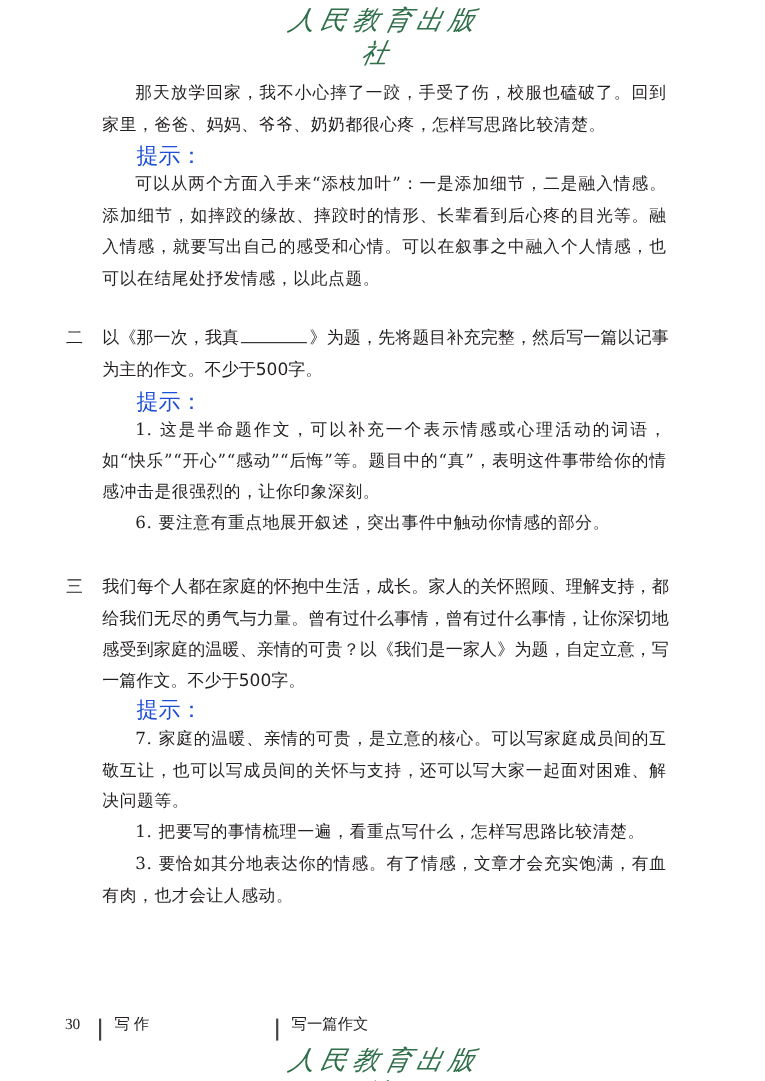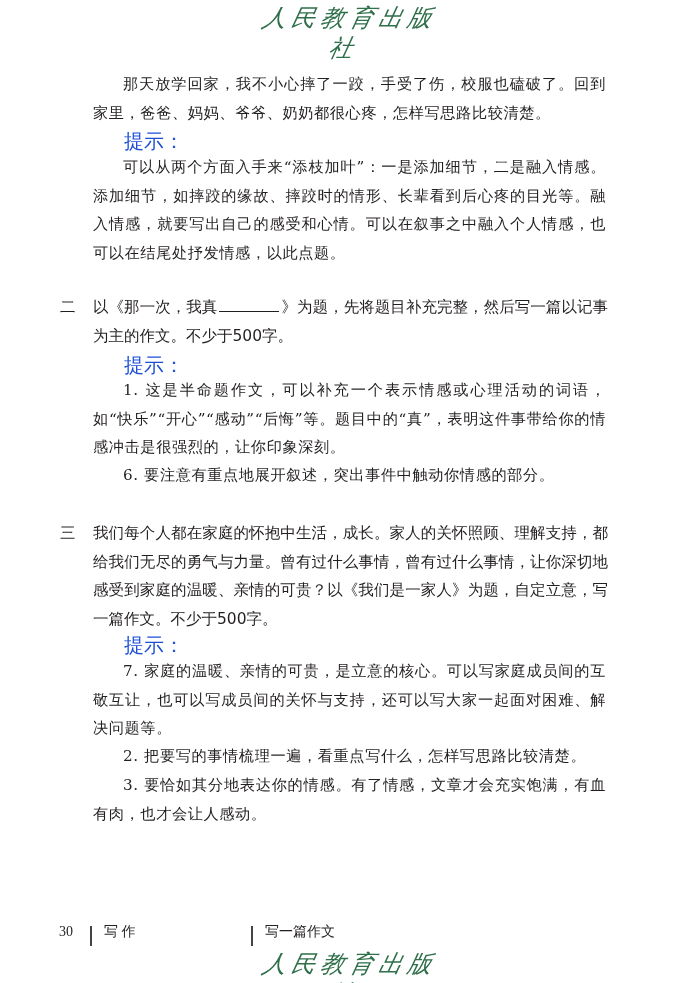--- a/index.html
+++ b/index.html
@@ -67,21 +67,21 @@
   <span>以《那一次，我真</span><span class="blank"></span><span>》为题，先将题目补充完整，然后写一篇以记事为主的作文。不少于500字。</span>
 </p>
 <div class="hint" style="top:354px;">提示：</div>
 <p class="para indent" style="top:376px;">1. 这是半命题作文，可以补充一个表示情感或心理活动的词语，如“快乐”“开心”“感动”“后悔”等。题目中的“真”，表明这件事带给你的情感冲击是很强烈的，让你印象深刻。</p>
 <p class="para indent" style="top:461px;">6. 要注意有重点地展开叙述，突出事件中触动你情感的部分。</p>
 
 <div class="qnum" style="top:519px;">三</div>
 <p class="question" style="top:519px;">我们每个人都在家庭的怀抱中生活，成长。家人的关怀照顾、理解支持，都给我们无尽的勇气与力量。曾有过什么事情，曾有过什么事情，让你深切地感受到家庭的温暖、亲情的可贵？以《我们是一家人》为题，自定立意，写一篇作文。不少于500字。</p>
 <div class="hint" style="top:634px;">提示：</div>
 <p class="para indent" style="top:657px;">7. 家庭的温暖、亲情的可贵，是立意的核心。可以写家庭成员间的互敬互让，也可以写成员间的关怀与支持，还可以写大家一起面对困难、解决问题等。</p>
-<p class="para indent" style="top:742px;">2. 把要写的事情梳理一遍，看重点写什么，怎样写思路比较清楚。</p>
+<p class="para indent" style="top:742px;">1. 把要写的事情梳理一遍，看重点写什么，怎样写思路比较清楚。</p>
 <p class="para indent" style="top:771px;">3. 要恰如其分地表达你的情感。有了情感，文章才会充实饱满，有血有肉，也才会让人感动。</p>
 
 <div class="footer" style="left:59px;">30</div>
 <div class="footer-sep" style="left:90px;"></div>
 <div class="footer" style="left:104px;">写 作</div>
 <div class="footer-sep" style="left:251px;"></div>
 <div class="footer" style="left:265px;">写一篇作文</div>
 <div class="logo logo-bottom">人民教育出版社</div>
 
 </body></html>

